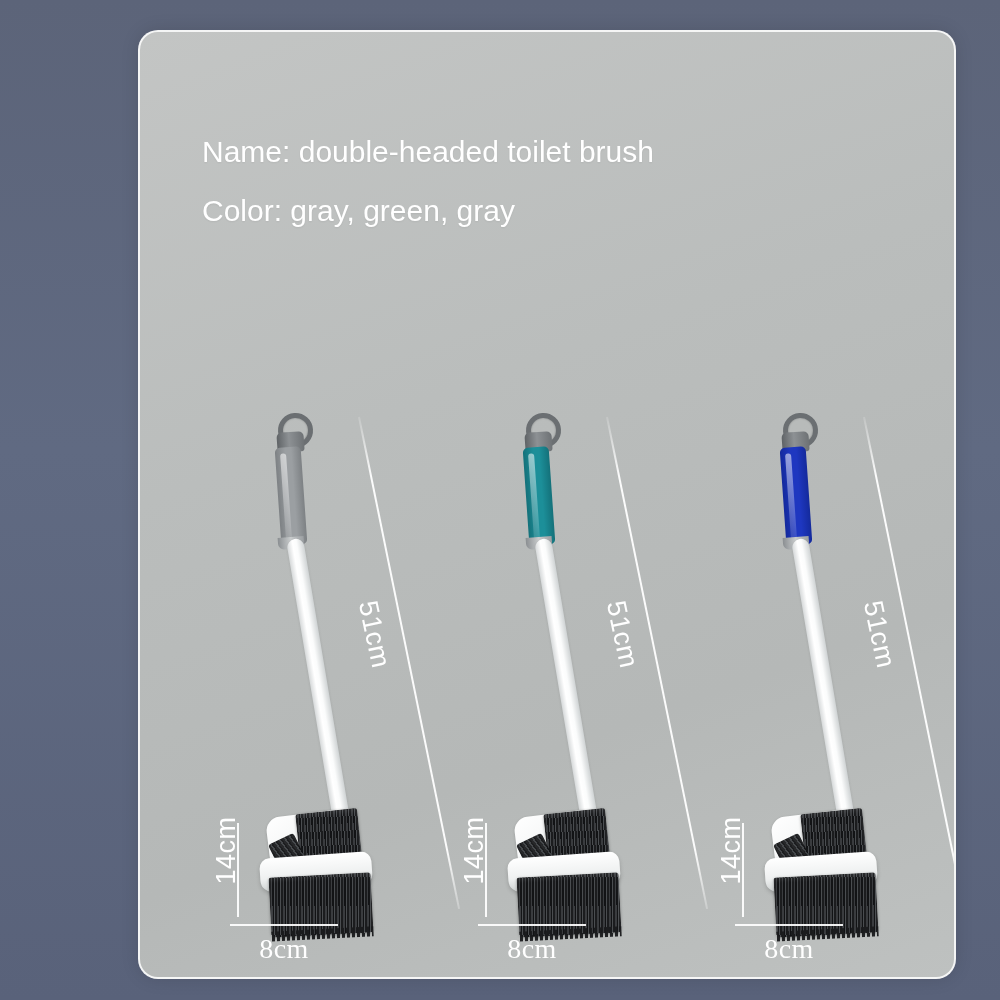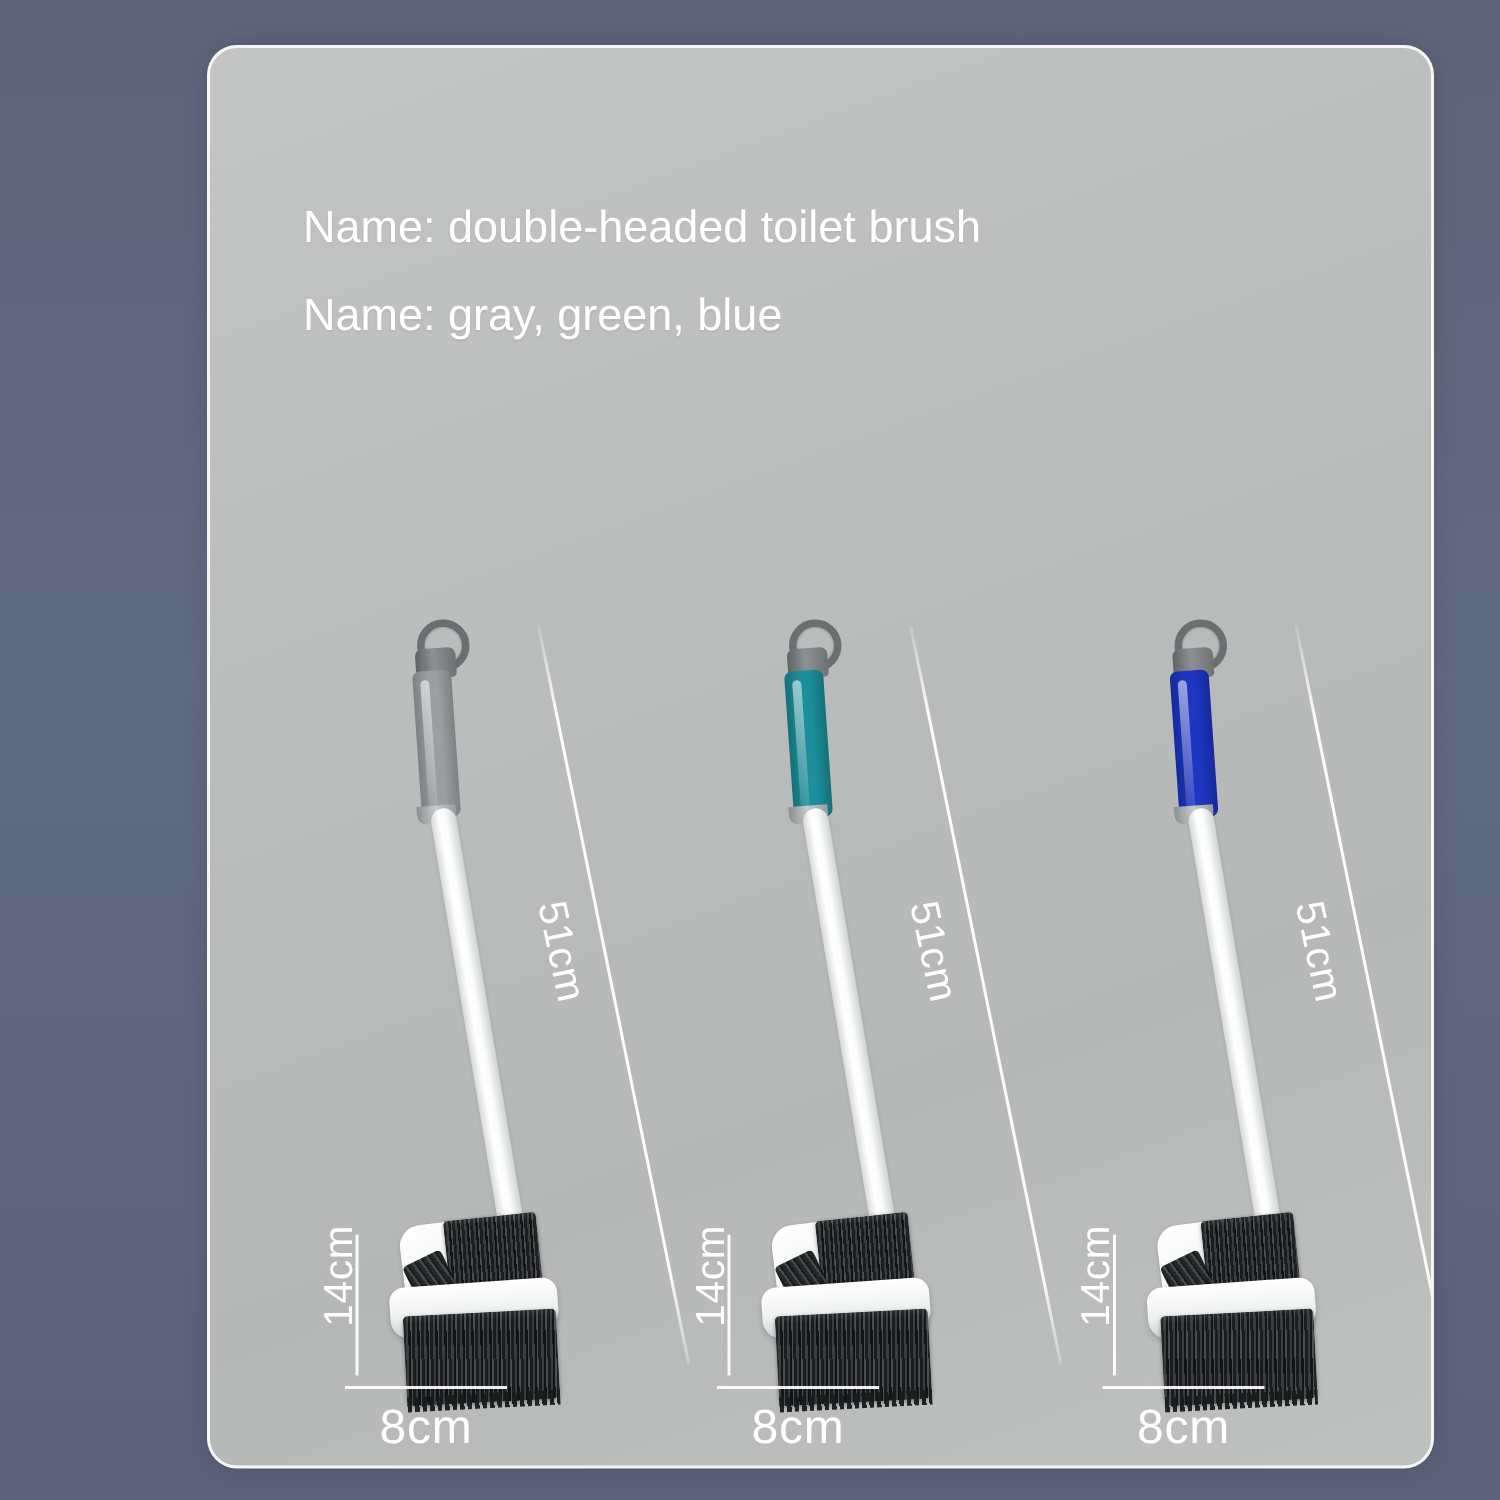--- a/index.html
+++ b/index.html
@@ -208,36 +208,36 @@
     letter-spacing:.5px;
   }
 
   
   .dim-8-rule{
     position:absolute;left:40px;top:537px;width:108px;height:2px;
     background:rgba(255,255,255,.92);
   }
   .dim-8-label{
     position:absolute;left:40px;top:546px;width:108px;
-    text-align:center;color:#ffffff;font-size:32px;letter-spacing:.5px;
+    text-align:center;color:#ffffff;font-size:28px;letter-spacing:.5px;font-family:Liberation Serif, serif;
   }
 </style>
 </head>
 <body>
 
 <div id="page-bg"></div>
 
 <div id="product-card">
 
   <div class="watermark" id="wm-1"></div>
   <div class="watermark" id="wm-2"></div>
 
   <div id="spec-list">
     <div class="spec-line">Name: double-headed toilet brush</div>
-    <div class="spec-line">Name: gray, green, blue</div>
+    <div class="spec-line">Color: gray, green, gray</div>
   </div>
 
   <div class="brush-group" id="brush-group-0">
     <div class="brush-figure">
       <div class="hang-loop"></div>
       <div class="loop-collar"></div>
       <div class="grip" id="grip-0" style="background: linear-gradient(90deg, rgb(125, 129, 132) 0%, rgb(155, 159, 162) 40%, rgb(155, 159, 162) 62%, rgb(125, 129, 132) 100%);"></div>
       <div class="grip-cuff"></div>
       <div class="pole"></div>
       <div class="head">

